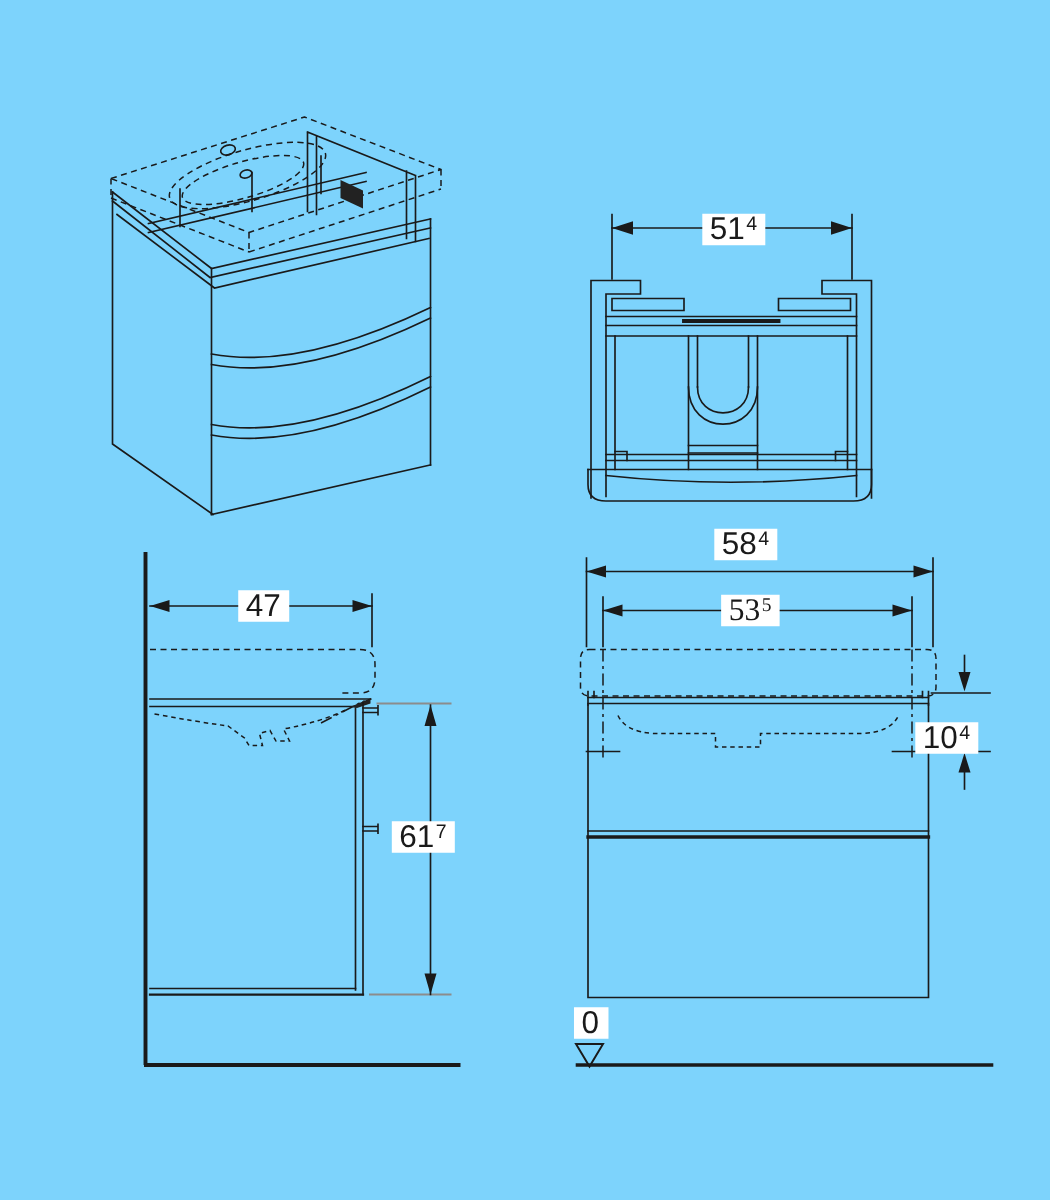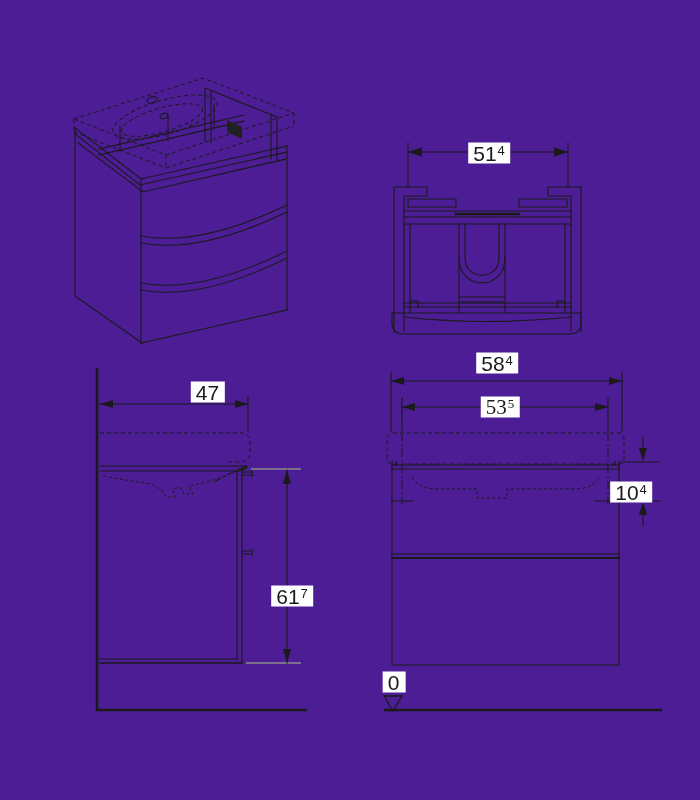--- a/index.html
+++ b/index.html
@@ -1,19 +1,19 @@
 <!DOCTYPE html>
 <html><head>
 <meta charset="utf-8">
 <style>
   html,body{margin:0;padding:0;background:#ffffff;}
   .canvas{
     position:relative;
     width:700px;height:800px;
-    background:#4c1d95;
+    background:#7dd3fc;
     overflow:hidden;
     font-family:"Liberation Sans", sans-serif;
   }
   .canvas svg{position:absolute;left:0;top:0;}
   
   .ln{stroke:#1a1a1a;stroke-width:1.1;fill:none;stroke-linecap:square;}
   .ln2{stroke:#1a1a1a;stroke-width:2.4;fill:none;stroke-linecap:square;}
   .ln3{stroke:#1a1a1a;stroke-width:2.6;fill:none;}
   .dsh{stroke:#1a1a1a;stroke-width:1;fill:none;stroke-dasharray:4 3;stroke-linejoin:round;}
   .dsh2{stroke:#1a1a1a;stroke-width:1;fill:none;stroke-dasharray:3 2.5;}
@@ -181,19 +181,19 @@
       <polygon class="arw" points="643,502 639,515 647,515"></polygon>
     </g>
     <g>
       <path class="ln" style="stroke-width:1.3" d="M384,696 L402,696 L393,711 Z"></path>
       <path class="ln2" d="M385,710 H661"></path>
     </g>
   </g>
 </svg>
 
   <div class="dim" style="left:489px;top:153px;"><span>51</span><sup>4</sup></div>
-  <div class="dim" style="left:176px;top:392px;margin-left:32px;"><span>47</span><sup></sup></div>
-  <div class="dim" style="left:292px;top:558px;margin-top:38px;"><span>61</span><sup>7</sup></div>
+  <div class="dim" style="left:176px;top:404px;"><span>47</span><sup></sup></div>
+  <div class="dim" style="left:282px;top:558px;"><span>61</span><sup>7</sup></div>
   <div class="dim" style="left:497px;top:363px;"><span>58</span><sup>4</sup></div>
   <div class="dim" style="left:500px;top:407px;font-family:Liberation Serif, serif;"><span>53</span><sup>5</sup></div>
   <div class="dim" style="left:631px;top:492px;"><span>10</span><sup>4</sup></div>
   <div class="dim" style="left:394px;top:682px;"><span>0</span><sup></sup></div>
 </div>
 
 </body></html>

